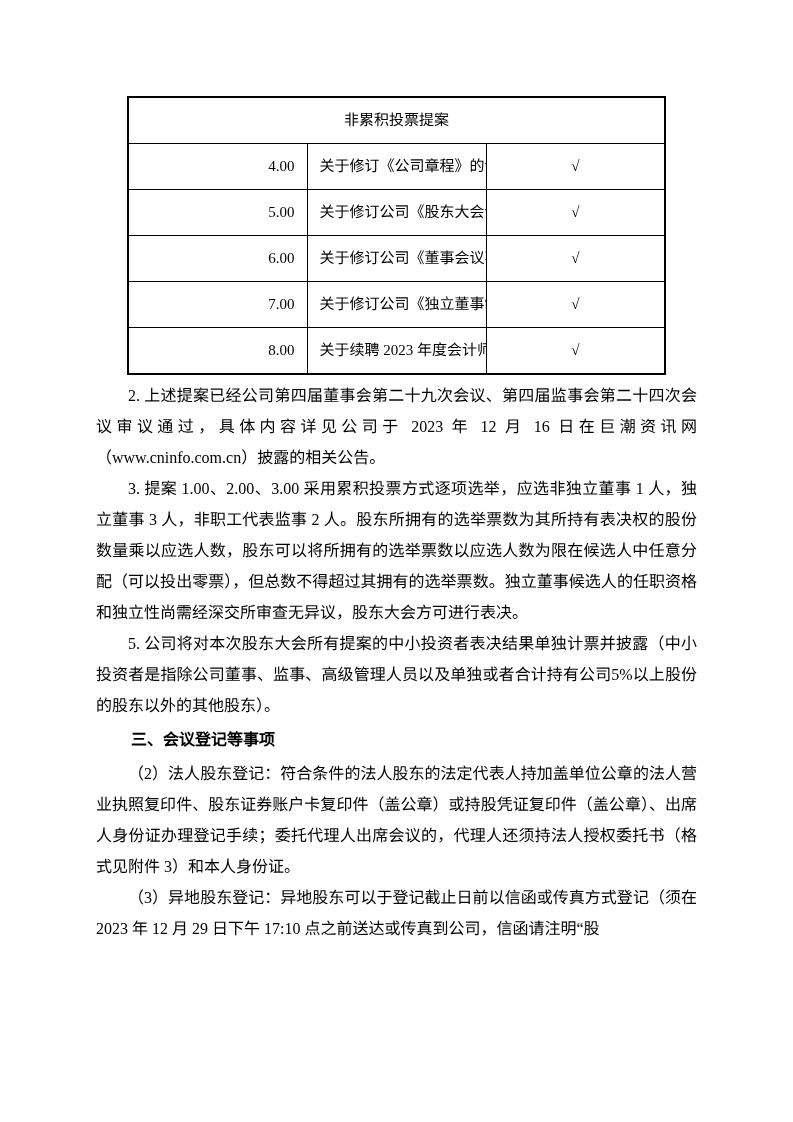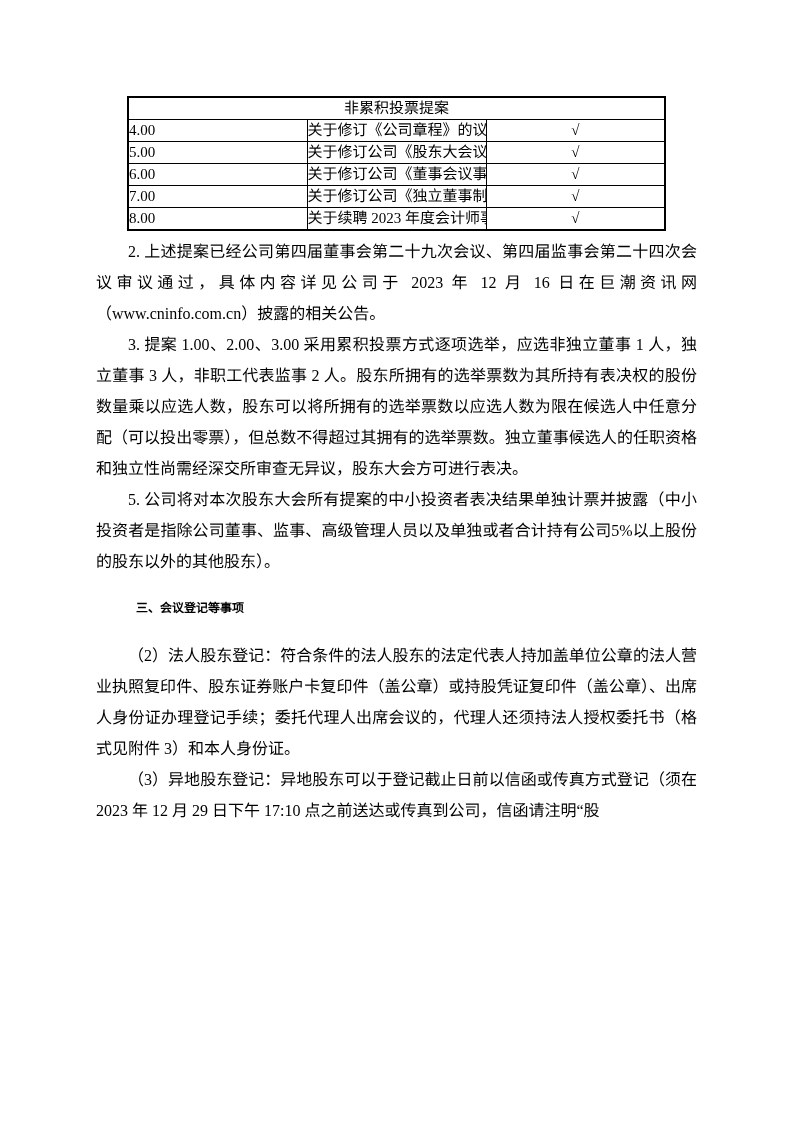--- a/index.html
+++ b/index.html
@@ -21,48 +21,48 @@
   table.proposal-table {
     width: 539px;
     margin: 96px auto 0 auto;
     border-collapse: collapse;
     border: 2px solid #000000;
     table-layout: fixed;
   }
   table.proposal-table td {
     border: 1px solid #000000;
     height: 21px;
-    padding: 0;
+    padding: 12px;
     font-size: 15px;
     line-height: 21px;
     white-space: nowrap;
     overflow: hidden;
   }
-  td.col-code   { width: 70px;  text-align: left; }
+  td.col-code   { width: 70px;  text-align: right; }
   td.col-title  { width: 348px; text-align: left; padding-left: 10px; }
   td.col-vote   { width: 115px; text-align: center; }
   td.table-head { text-align: center; }
   
   .content {
     width: 601px;
     margin: 5px auto 0 auto;
     font-size: 16px;
     line-height: 31px;
     text-align: justify;
   }
   .content p {
     margin: 0;
     padding: 0;
     text-indent: 2em;
   }
   .content .sec-heading {
     font-family: "Liberation Sans", "DejaVu Sans", sans-serif;
     font-weight: bold;
-    font-size: 12px;
-    margin: 16px;
+    font-size: 16px;
+    margin: 3px;
     text-indent: 2em;
   }
 </style>
 </head>
 <body>
 
 <div class="page">
 
   <table class="proposal-table">
     <tbody>

